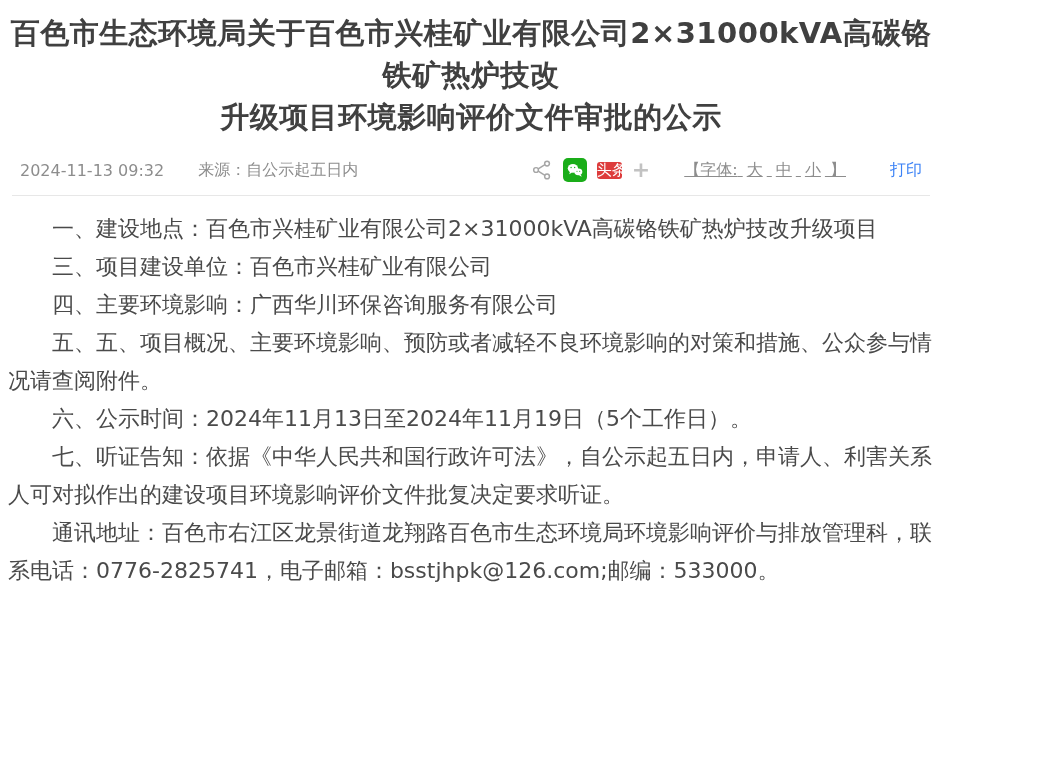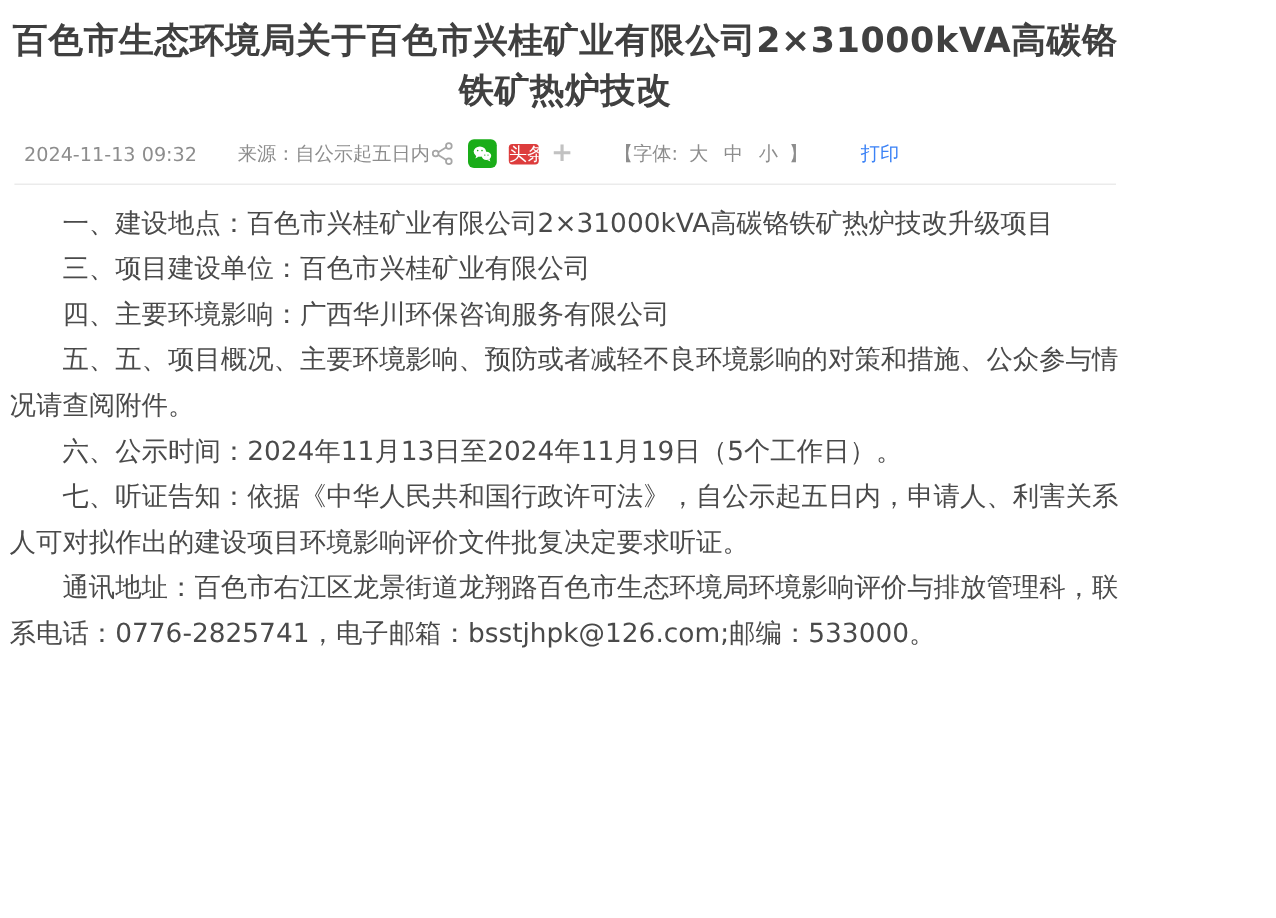--- a/index.html
+++ b/index.html
@@ -19,21 +19,21 @@
     line-height: 42px;
     letter-spacing: 0.5px;
   }
   .title .tl { display: block; }
   
   .meta-bar {
     margin: 0 12px;
     padding: 20px 8px 13px 8px;
     border-bottom: 1px solid #e7e7e7;
     display: flex;
-    justify-content: flex-start;
+    justify-content: space-between;
     align-items: center;
     color: #8d8d8d;
     font-size: 16px;
     white-space: nowrap;
   }
   .meta-left { display: flex; align-items: center; }
   .meta-date { margin-right: 34px; }
   .meta-right { display: flex; align-items: center; }
   .share-group { display: flex; align-items: center; }
   .share-group > * { margin-right: 10px; display: inline-flex; align-items: center; }
@@ -46,40 +46,41 @@
   .toutiao-box {
     width: 25px; height: 17px; border-radius: 3px;
     background: #dd3c3c; color: #ffffff;
     font-size: 15px; line-height: 17px; text-align: center;
     display: inline-block; overflow: hidden;
     letter-spacing: 0px;
   }
   .plus-glyph {
     color: #c2c2c2; font-size: 22px; line-height: 22px; font-weight: bold;
   }
-  .font-control { margin-left: 24px; color: #8d8d8d; }
+  .font-control { margin-left: 24px; color: #8d8d8d; text-decoration: underline; }
   .font-control span { display: inline; }
   .font-opt { margin: 0 4px; cursor: pointer; }
   .print-btn { margin-left: 44px; cursor: pointer; color: #3b82f6; }
   
   .article-body {
     margin: 14px 8px 0 8px;
     font-size: 22px;
     line-height: 38px;
     color: #4a4a4a;
   }
   .article-body p { margin: 0; text-indent: 2em; }
 </style>
 </head>
 <body>
 
 <div class="page">
 
   <h1 class="title">
     <span class="tl">百色市生态环境局关于百色市兴桂矿业有限公司2×31000kVA高碳铬铁矿热炉技改</span>
+    <span class="tl">升级项目环境影响评价文件审批的公示</span>
   </h1>
 
   <div class="meta-bar">
     <div class="meta-left">
       <span class="meta-date">2024-11-13 09:32</span>
       <span class="meta-source">来源：自公示起五日内</span>
     </div>
     <div class="meta-right">
       <div class="share-group">
         <span class="icon-btn">

